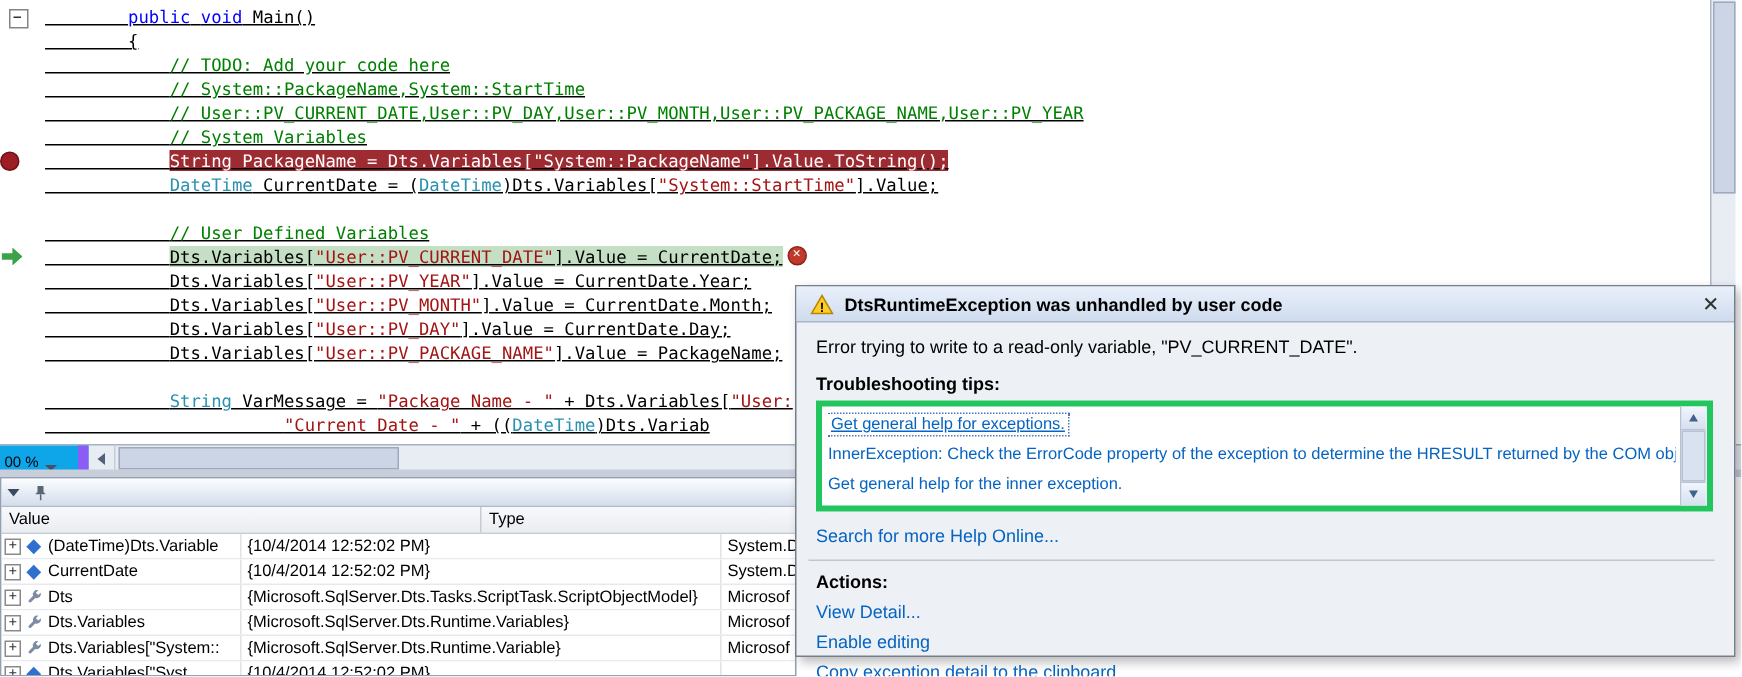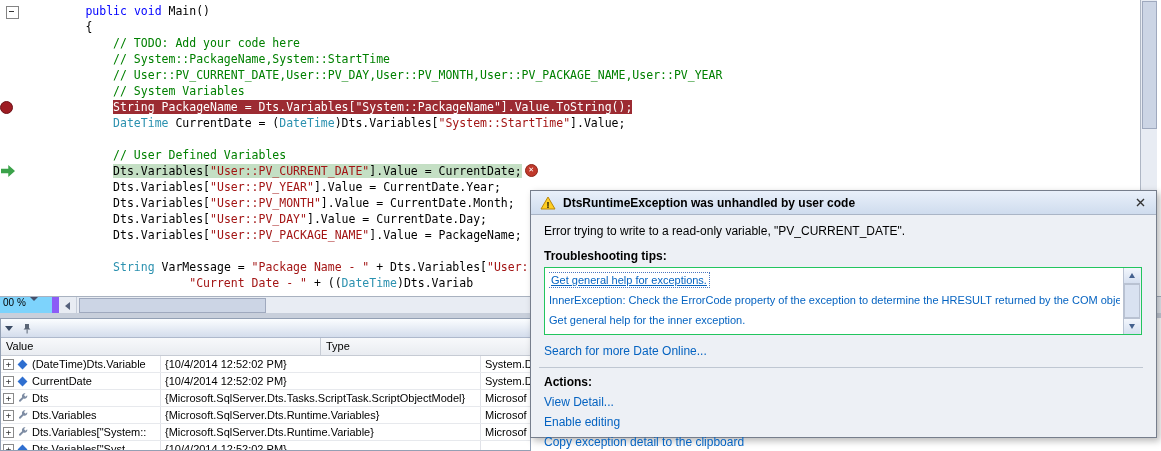--- a/index.html
+++ b/index.html
@@ -3,21 +3,21 @@
 <meta charset="utf-8">
 <style>
   html,body{margin:0;padding:0;background:#fff;}
   #screen{position:relative;width:1161px;height:451px;background:#fff;overflow:hidden;
           font-family:"Liberation Sans",sans-serif;color:#000;}
 
   
   #editor{position:absolute;left:0;top:0;width:1161px;height:313px;background:#fff;}
   #code{position:absolute;left:30px;top:3px;font-family:"DejaVu Sans Mono",monospace;
         font-size:11.5px;line-height:16px;white-space:pre;}
-  .ln{height:16px;}
+  .ln{height:16px;text-decoration:underline;}
   .tk-k{color:var(--kw);} .tk-t{color:var(--ty);} .tk-c{color:var(--cm);}
   .tk-s{color:var(--st);} .tk-p{color:#000;}
   .ln.bp .hlw{background:var(--bpbg);}
   .ln.bp .hlw span{color:#fff;}
   .ln.ex .hlw{background:var(--exbg);}
   .errmark{display:inline-block;width:11px;height:11px;margin-left:3px;border-radius:50%;
            background:#c0392b;border:1px solid #8e2418;vertical-align:-2px;position:relative;}
   .errmark::before{content:"✕";position:absolute;left:0;top:-1px;width:11px;text-align:center;
            font-size:7px;line-height:12px;color:#fff;font-family:"Liberation Sans",sans-serif;}
 
@@ -30,21 +30,21 @@
   #cur-arrow{position:absolute;left:1px;top:165px;width:14px;height:12px;background:#3ba24a;
           clip-path:polygon(0 32%,52% 32%,52% 0,100% 50%,52% 100%,52% 68%,0 68%);}
 
   
   #vscroll{position:absolute;top:0;right:4px;width:16px;height:296px;background:#e8ecf3;border-left:1px solid #aeb6c4;}
   #vscroll .thumb{position:absolute;left:1px;top:1px;width:13px;height:126px;background:#ccd5e5;border:1px solid #9fa9be;}
 
   
   #hscroll-row{position:absolute;left:0;top:296px;width:1161px;height:17px;background:#e8ecf3;
                border-top:1px solid #a9b2c0;display:flex;align-items:stretch;}
-  #zoom{width:46px;background:#7dd3fc;border-right:7px solid #8b5cf6;display:flex;align-items:flex-start;
+  #zoom{width:46px;background:#0ea5e9;border-right:7px solid #8b5cf6;display:flex;align-items:flex-end;
         gap:4px;padding:0 3px;font-size:10px;}
   #zoom .dd{width:0;height:0;border-left:4px solid transparent;border-right:4px solid transparent;
         border-top:4px solid #44506a;}
   #hleft{width:17px;display:flex;align-items:center;justify-content:center;border-right:1px solid #c6cdd9;}
   #hleft .tri-left{width:0;height:0;border-top:4px solid transparent;border-bottom:4px solid transparent;
         border-right:5px solid #55617c;}
   #htrack{flex:1;position:relative;}
   #htrack .thumb{position:absolute;left:2px;top:1px;width:185px;height:13px;background:#ccd5e5;border:1px solid #9fa9be;}
 
   #splitter{position:absolute;left:0;top:313px;width:1161px;height:5px;background:#c8cfdb;}
@@ -77,21 +77,21 @@
   #popup{position:absolute;left:530px;top:190px;width:627px;height:248px;background:#edf0f5;
          border:1px solid #767e8c;box-sizing:border-box;box-shadow:3px 3px 7px rgba(0,0,0,.28);
          font-size:12px;z-index:10;}
   .ptitle{height:23px;background:linear-gradient(#e9f0fa,#cfdcee);border-bottom:1px solid #aab5c6;
          display:flex;align-items:center;gap:7px;padding:0 9px;font-weight:bold;}
   .ptitle .lbl{flex:1;}
   .closebtn{width:14px;height:14px;display:flex;align-items:center;justify-content:center;cursor:pointer;}
   .pbody{padding:5px 13px 0 13px;}
   .pmsg{margin:4px 0 11px 0;}
   .phdr{font-weight:bold;margin:3px 0 4px 0;}
-  .tipbox{position:relative;height:64px;background:#fff;border:1px solid #22c55e;
+  .tipbox{position:relative;height:64px;background:#fff;border:4px solid #22c55e;
           margin:1px 1px 9px 0;padding:2px 21px 0 4px;overflow:hidden;box-sizing:content-box;}
   .tip{height:20px;line-height:20px;white-space:nowrap;font-size:11px;overflow:hidden;}
   .tip span{color:var(--lk);cursor:pointer;}
   .tip.focused span{text-decoration:underline;outline:1px dotted #4a76be;padding:1px 2px;}
   .tscroll{position:absolute;top:0;right:0;bottom:0;width:17px;background:#eaeff7;border-left:1px solid #b9c2d2;}
   .sbtn{position:absolute;left:0;width:16px;height:15px;background:linear-gradient(#f2f6fc,#d6e0f0);
         display:flex;align-items:center;justify-content:center;}
   .sbtn.up{top:0;border-bottom:1px solid #b9c2d2;}
   .sbtn.dn{bottom:0;border-top:1px solid #b9c2d2;}
   .tri-up{width:0;height:0;border-left:3.5px solid transparent;border-right:3.5px solid transparent;border-bottom:5px solid #44618e;}
@@ -239,21 +239,21 @@
         <div class="tscroll">
           <div class="sbtn up">
               <i class="tri-up"></i>
             </div>
           <div class="sthumb"></div>
           <div class="sbtn dn">
               <i class="tri-dn"></i>
             </div>
         </div>
       </div>
-      <div class="plink">Search for more Date Online...</div>
+      <div class="plink">Search for more Help Online...</div>
       <hr class="psep">
       <div class="phdr">Actions:</div>
       <div class="plink action">View Detail...</div>
       <div class="plink action">Enable editing</div>
       <div class="plink action">Copy exception detail to the clipboard</div>
     </div>
   </div>
 
 </div>
 

